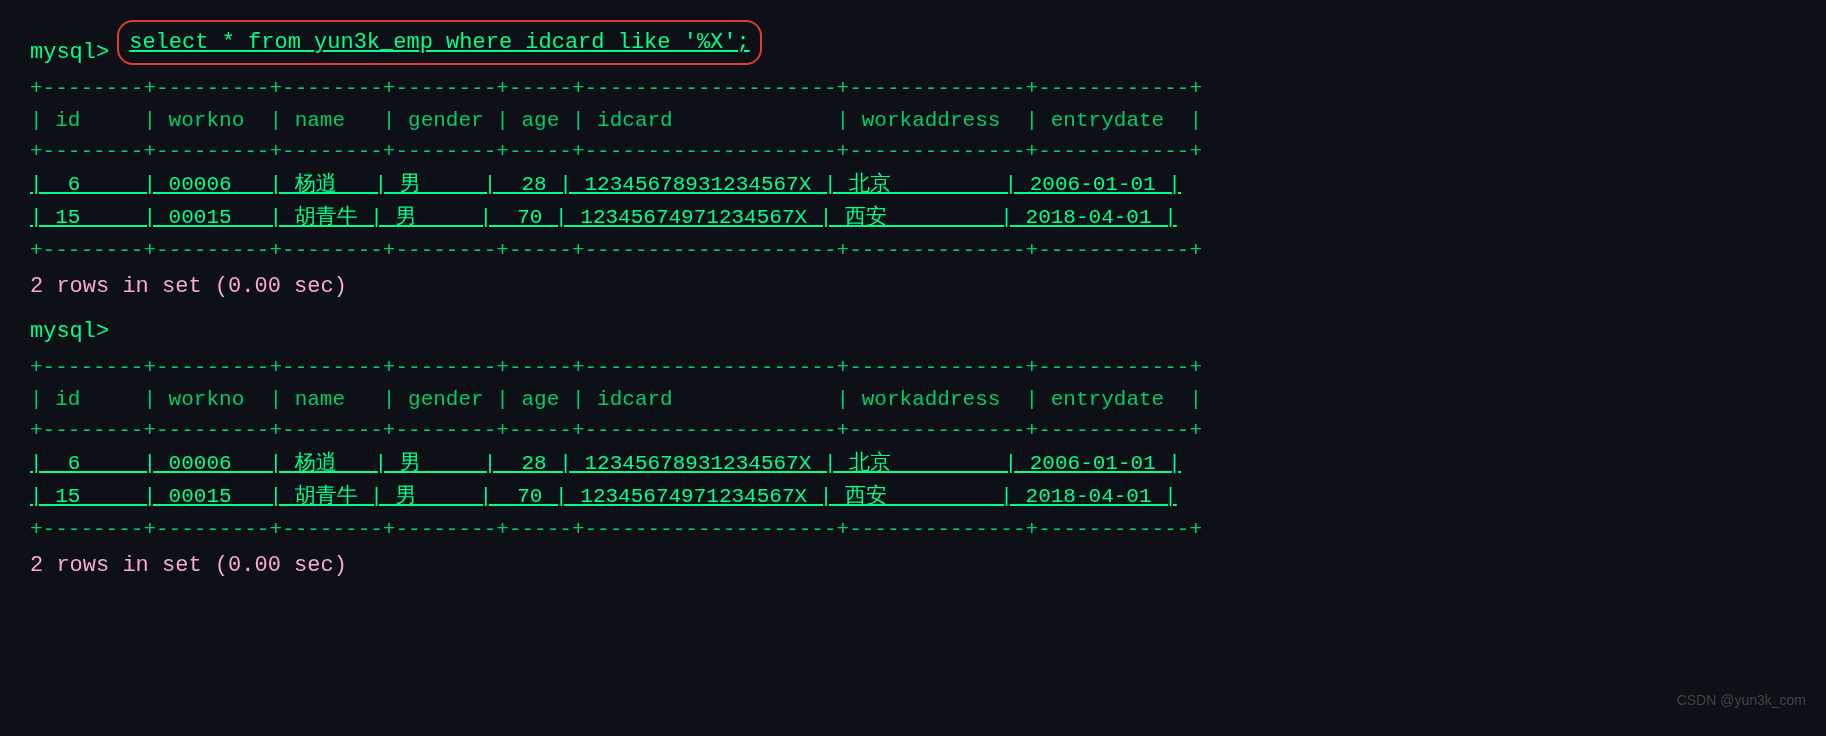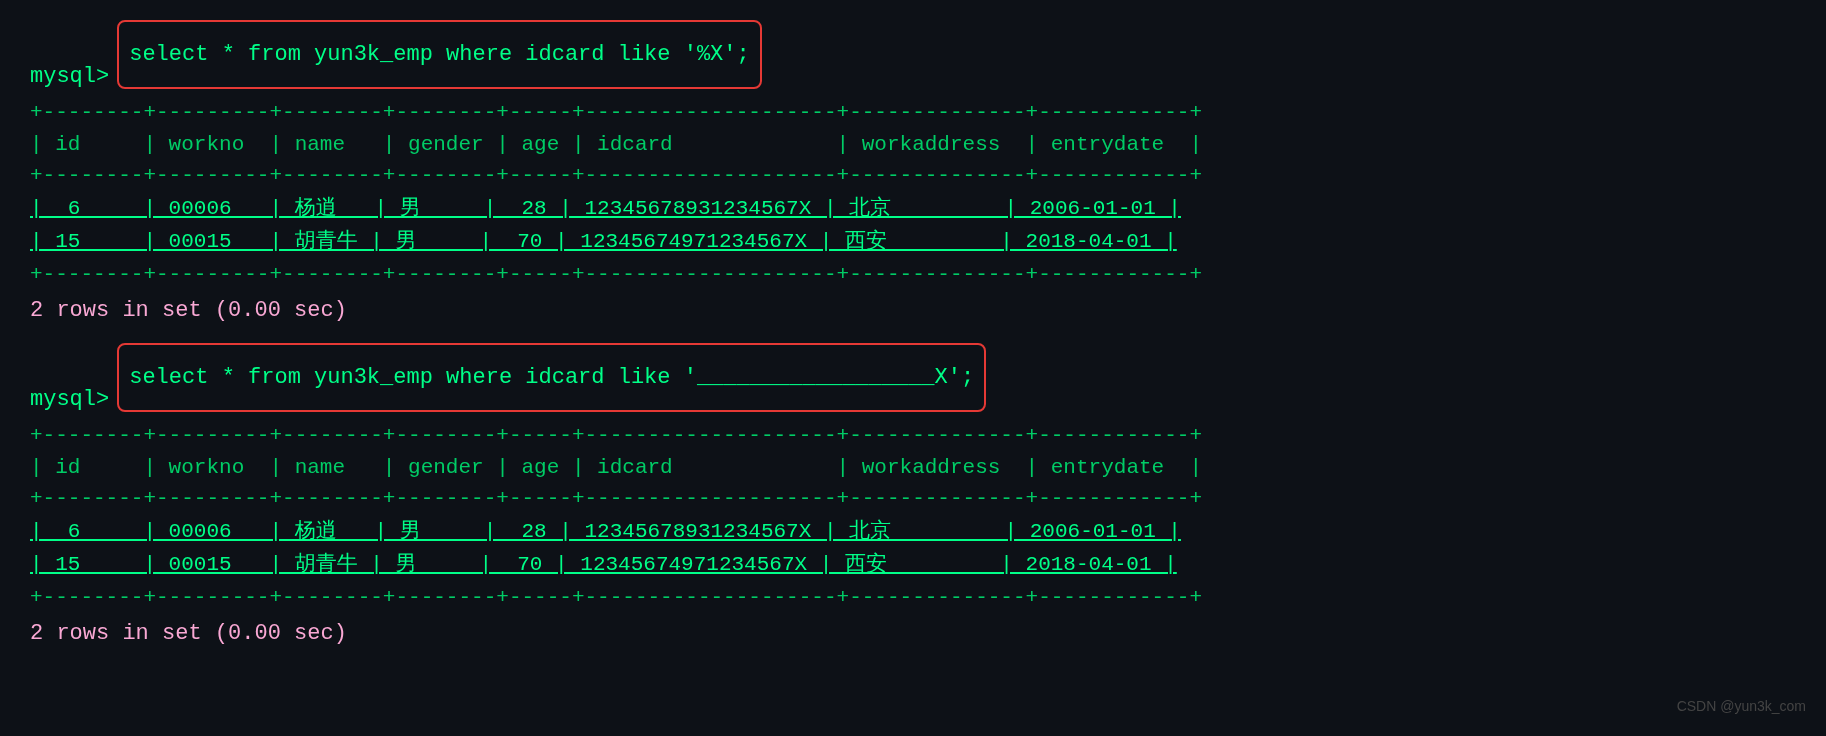--- a/index.html
+++ b/index.html
@@ -31,26 +31,27 @@
 
     .prompt-text {
       color: #00ff88;
       margin-right: 8px;
       white-space: nowrap;
     }
 
     .sql-command {
       display: inline-block;
       border: 2px solid #e53935;
-      border-radius: 8px;
-      padding: 20px 10px;
+      border-radius: 16px;
+      padding: 8px 10px;
       color: #00ff88;
       white-space: nowrap;
       font-family: 'Courier New', Courier, monospace;
       font-size: 22px;
+      text-decoration: underline;
     }
 
     .table-line {
       color: #00cc66;
       white-space: pre;
       line-height: 1.5;
       font-size: 21px;
     }
 
     .result-line {
@@ -62,21 +63,21 @@
 
     .rows-info {
       color: #f9a8d4;
       margin-top: 8px;
       margin-bottom: 20px;
       font-size: 22px;
     }
 
     .watermark {
       position: absolute;
-      bottom: 22px;
+      bottom: 28px;
       right: 20px;
       color: #444;
       font-size: 14px;
       font-family: Arial, sans-serif;
     }
   </style>
 </head>
 <body>
 
 <div class="terminal-block">
@@ -89,21 +90,20 @@
   <div class="table-line">+--------+---------+--------+--------+-----+--------------------+--------------+------------+</div>
   <div class="result-line">|  6     | 00006   | 杨逍   | 男     |  28 | 12345678931234567X | 北京         | 2006-01-01 |</div>
   <div class="result-line">| 15     | 00015   | 胡青牛 | 男     |  70 | 12345674971234567X | 西安         | 2018-04-01 |</div>
   <div class="table-line">+--------+---------+--------+--------+-----+--------------------+--------------+------------+</div>
   <div class="rows-info">2 rows in set (0.00 sec)</div>
 </div>
 
 <div class="terminal-block">
   <div class="prompt-line">
     <span class="prompt-text">mysql&gt;</span>
-    <span class="sql-command">select * from yun3k_emp where idcard like '__________________X';</span>
   </div>
   <div class="table-line">+--------+---------+--------+--------+-----+--------------------+--------------+------------+</div>
   <div class="table-line">| id     | workno  | name   | gender | age | idcard             | workaddress  | entrydate  |</div>
   <div class="table-line">+--------+---------+--------+--------+-----+--------------------+--------------+------------+</div>
   <div class="result-line">|  6     | 00006   | 杨逍   | 男     |  28 | 12345678931234567X | 北京         | 2006-01-01 |</div>
   <div class="result-line">| 15     | 00015   | 胡青牛 | 男     |  70 | 12345674971234567X | 西安         | 2018-04-01 |</div>
   <div class="table-line">+--------+---------+--------+--------+-----+--------------------+--------------+------------+</div>
   <div class="rows-info">2 rows in set (0.00 sec)</div>
 </div>
 

